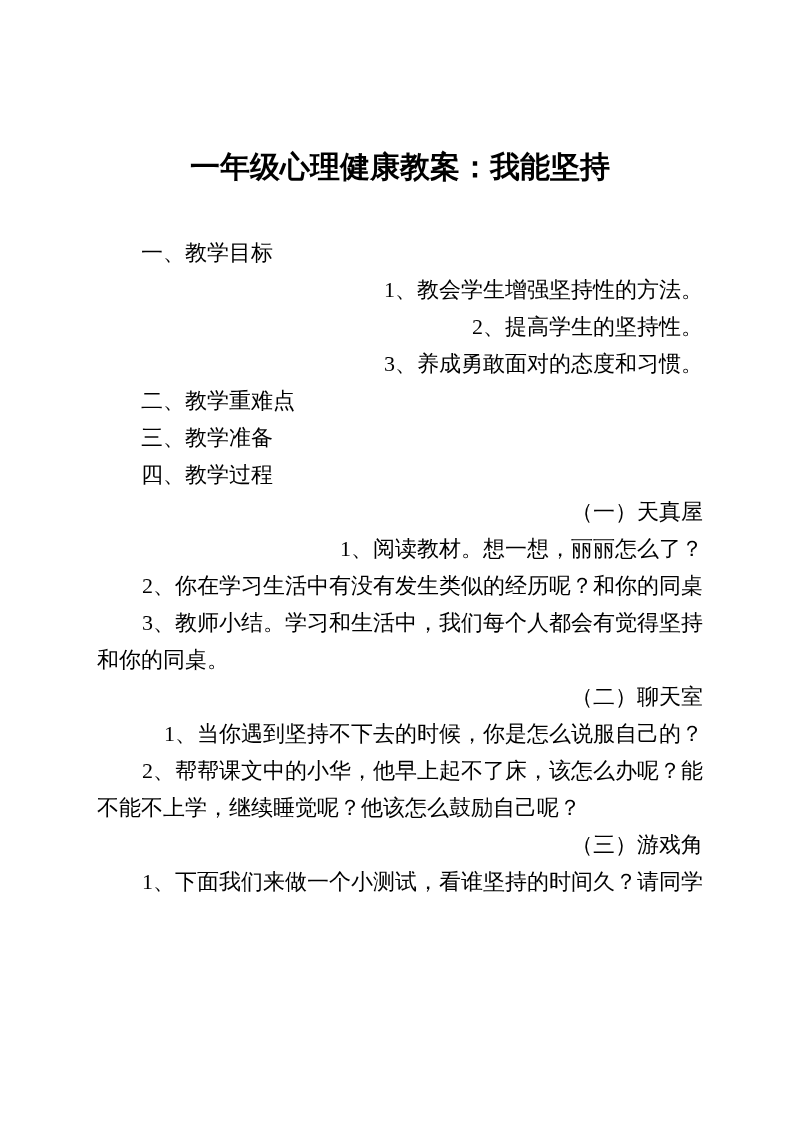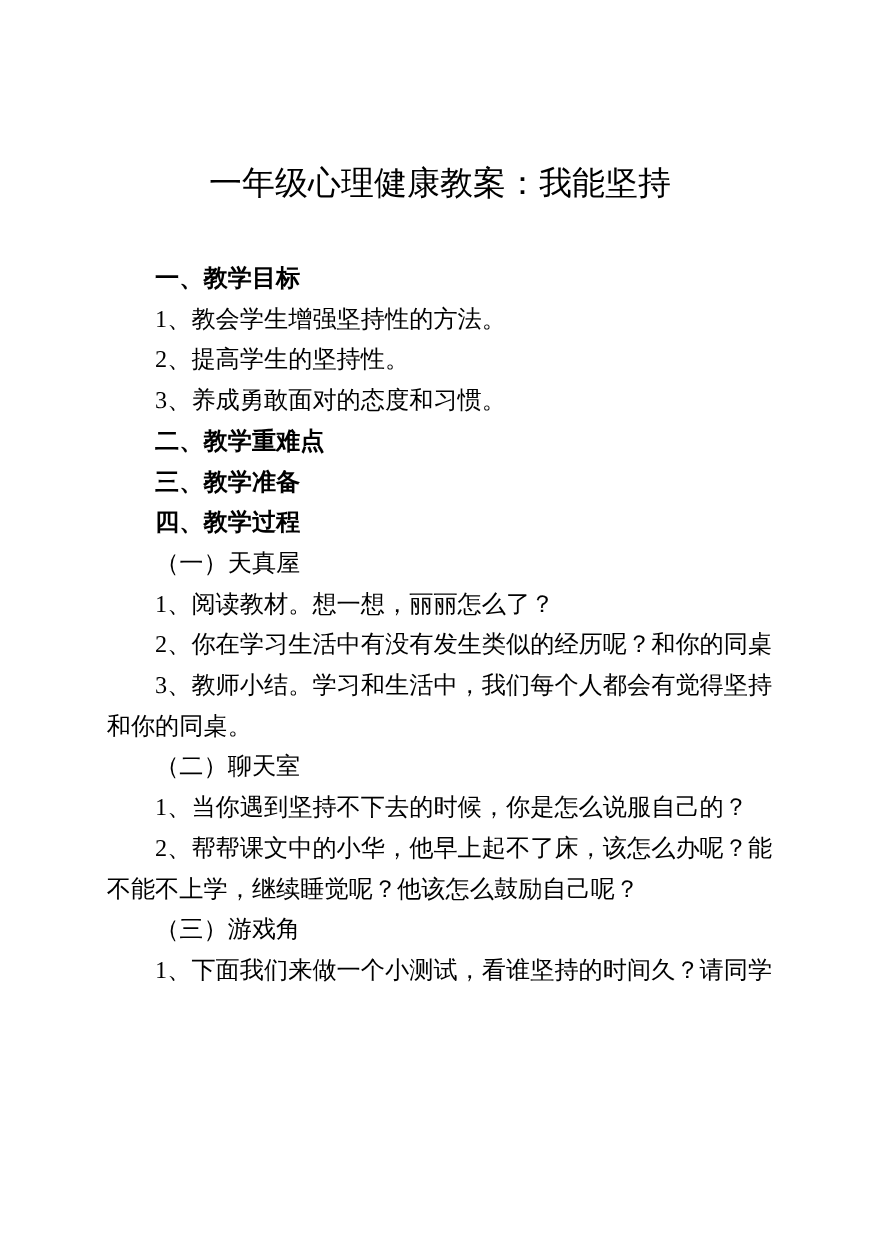--- a/index.html
+++ b/index.html
@@ -15,41 +15,42 @@
     box-sizing: border-box;
     padding: 150px 90px 0 97px;
     font-family: "Liberation Serif", serif;
     color: #000000;
     overflow: hidden;
   }
   .doc-title {
     margin: 0;
     font-size: 30px;
     line-height: 34px;
-    font-weight: normal;
+    font-weight: bold;
     text-align: center;
     white-space: nowrap;
     letter-spacing: 0;
   }
   .doc-body {
     margin-top: 50px;
   }
   .line {
     margin: 0;
     font-size: 22px;
     line-height: 37px;
     white-space: nowrap;
     font-weight: normal;
   }
   .line.first {
     text-indent: 44px;
+    text-align: right;
   }
   .line.heading {
     text-indent: 44px;
-    font-weight: bold;
+    font-weight: normal;
   }
   .line.cont {
     text-indent: 0;
   }
 </style>
 </head>
 <body>
 
 <div class="page">
   <h1 class="doc-title">一年级心理健康教案：我能坚持</h1>

